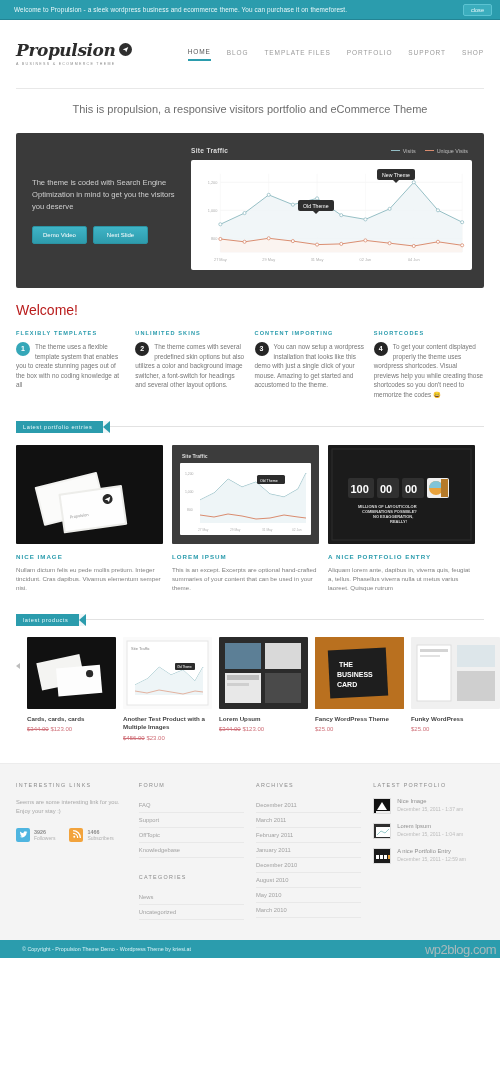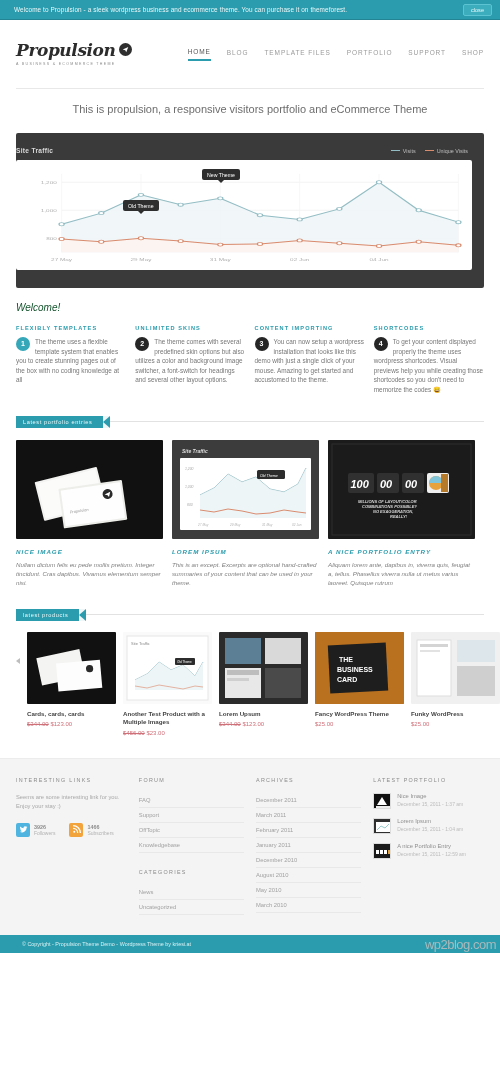--- a/index.html
+++ b/index.html
@@ -117,21 +117,21 @@
     position:absolute; background:#2e2e2e; color:#fff; font-size:5.2px;
     padding:2.5px 5px; border-radius:2px; white-space:nowrap;
   }
   .tooltip:after{
     content:""; position:absolute; bottom:-3px; left:50%; margin-left:-3px;
     border-left:3px solid transparent; border-right:3px solid transparent; border-top:3px solid #2e2e2e;
   }
 
   
   .welcome { padding:14px 16px 0; }
-  .welcome h2 { font-size:10px; font-weight:400; color:#14532d; margin-bottom:12px;font-style:italic; }
+  .welcome h2 { font-size:14px; font-weight:400; color:#b91c1c; margin-bottom:12px; }
   .cols4 { display:flex; gap:9px; }
   .col { width:113px; }
   .col .ctitle {
     color:#2b9cad; font-size:5.6px; letter-spacing:1.1px; text-transform:uppercase;
     margin-bottom:6px; font-weight:bold;
   }
   .col .cbody { font-size:6.4px; line-height:9.6px; color:#777; }
   .numcircle {
     width:14px;height:14px;border-radius:50%;
     color:#fff; font-size:7px; font-weight:bold;
@@ -150,21 +150,21 @@
   }
   .ribbon:after {
     content:""; position:absolute; right:0; top:0;
     border-top:6px solid #eef6f8; border-bottom:6px solid #eef6f8;
     border-right:7px solid transparent;
   }
   .ribbonline { flex:1; height:1px; background:#e2e2e2; }
 
   
   .pf { display:flex; gap:9px; margin:10px 16px 0; }
-  .pfitem { width:147px;font-style:italic; }
+  .pfitem { width:147px; }
   .pfthumb { width:147px; height:99px; border-radius:1px; overflow:hidden; position:relative; }
   .pfitem h4 {
     color:#2b9cad; font-size:6.2px; letter-spacing:1px; text-transform:uppercase;
     margin:9px 0 5px; font-weight:bold;
   }
   .pfitem p { font-size:6.2px; line-height:9.4px; color:#808080; }
 
   
   .products { display:flex; gap:7px; margin:9px 16px 0; align-items:flex-start; }
   .prod { width:89px; }
@@ -240,20 +240,27 @@
       <a>SHOP</a>
     </div>
   </div>
   <div class="hr"></div>
 
   <div class="intro">
     <div class="l2">This is propulsion, a responsive visitors portfolio and eCommerce Theme</div>
   </div>
 
   <div class="slider">
+    <div class="slide-left">
+      <p>The theme is coded with Search Engine Optimization in mind to get you the visitors you deserve</p>
+      <div class="slide-btns">
+        <div class="btn-teal">Demo Video</div>
+        <div class="btn-teal">Next Slide</div>
+      </div>
+    </div>
     <div class="slide-right">
       <div class="chart-head">
         <div class="chart-title">Site Traffic</div>
         <div class="chart-legend">
           <div class="li">
             <span class="sw" style="background:#93bdc4"></span>
             <span class="lt">Visits</span>
           </div>
           <div class="li">
             <span class="sw" style="background:#d98b6e"></span>

